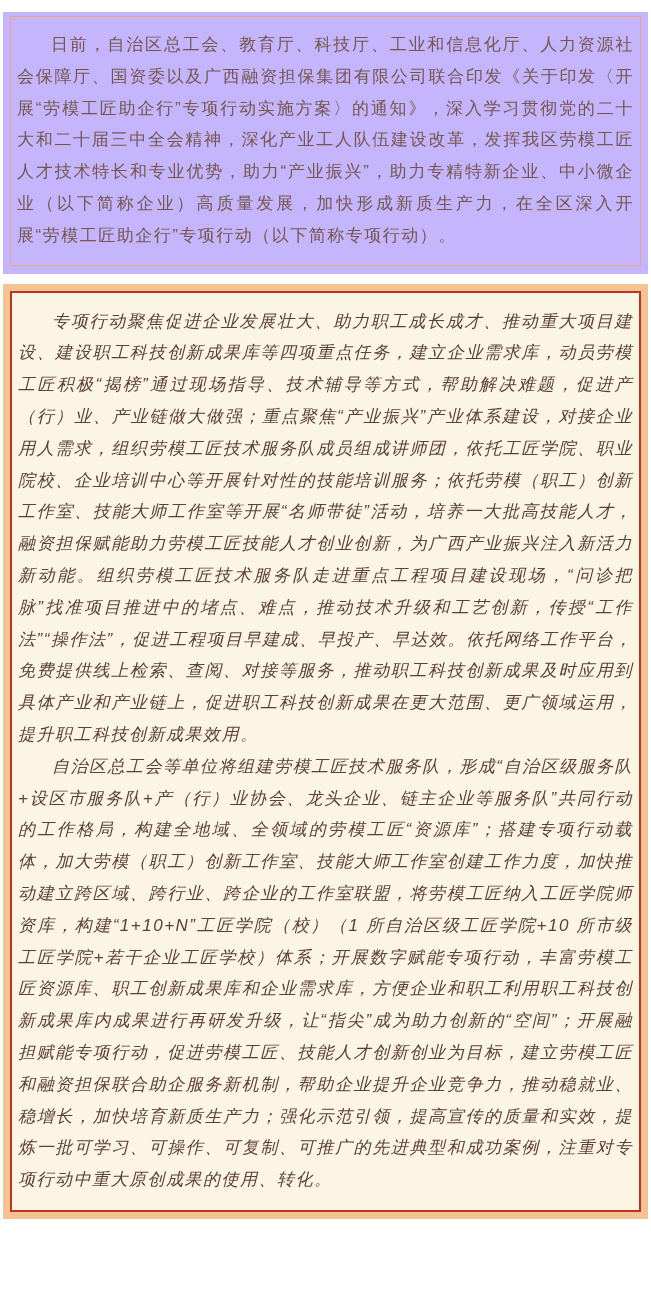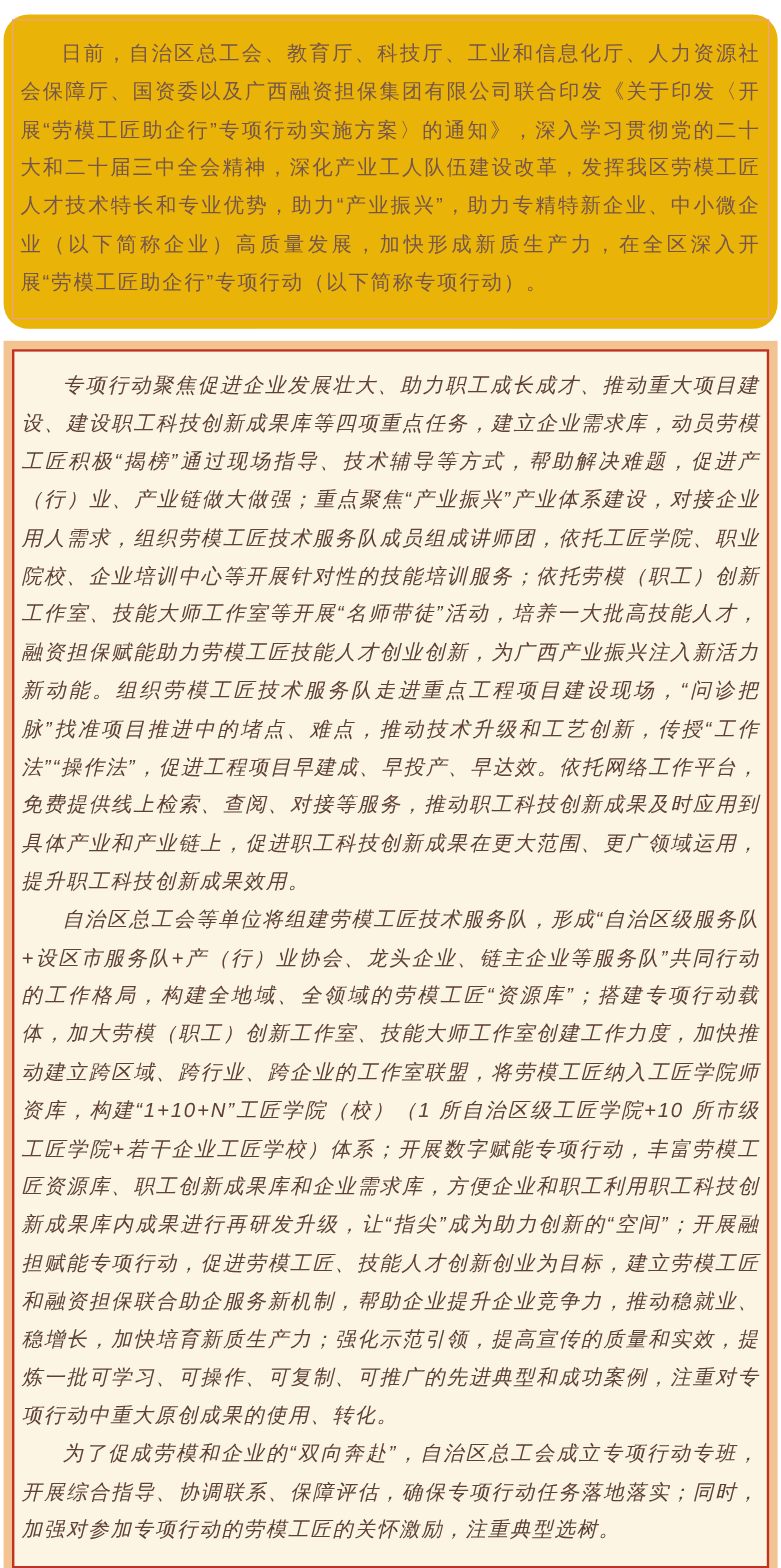--- a/index.html
+++ b/index.html
@@ -10,24 +10,23 @@
   .page {
     position:relative;
     width:651px;
     height:1307px;
     background:#ffffff;
     overflow:hidden;
   }
   
   .intro-box {
     margin:12px 3px 10px 3px;
-    background:#eab308;
+    background:#c4b5fd;
     padding:4px 7px 8px 7px;
     box-sizing:border-box;
-    border-radius:21px;
   }
   .intro-inner {
     border:1px solid #f0a189;
     padding:12px 6px 13px 6px;
   }
   
   .detail-box {
     margin:0 3px;
     background:#f3c491;
     padding:7px;
@@ -60,17 +59,16 @@
   <section class="intro-box">
     <div class="intro-inner">
       <p class="article-par">日前，自治区总工会、教育厅、科技厅、工业和信息化厅、人力资源社会保障厅、国资委以及广西融资担保集团有限公司联合印发《关于印发〈开展“劳模工匠助企行”专项行动实施方案〉的通知》，深入学习贯彻党的二十大和二十届三中全会精神，深化产业工人队伍建设改革，发挥我区劳模工匠人才技术特长和专业优势，助力“产业振兴”，助力专精特新企业、中小微企业（以下简称企业）高质量发展，加快形成新质生产力，在全区深入开展“劳模工匠助企行”专项行动（以下简称专项行动）。</p>
     </div>
   </section>
 
   <section class="detail-box">
     <div class="detail-inner">
       <p class="article-par">专项行动聚焦促进企业发展壮大、助力职工成长成才、推动重大项目建设、建设职工科技创新成果库等四项重点任务，建立企业需求库，动员劳模工匠积极“揭榜”通过现场指导、技术辅导等方式，帮助解决难题，促进产（行）业、产业链做大做强；重点聚焦“产业振兴”产业体系建设，对接企业用人需求，组织劳模工匠技术服务队成员组成讲师团，依托工匠学院、职业院校、企业培训中心等开展针对性的技能培训服务；依托劳模（职工）创新工作室、技能大师工作室等开展“名师带徒”活动，培养一大批高技能人才，融资担保赋能助力劳模工匠技能人才创业创新，为广西产业振兴注入新活力新动能。组织劳模工匠技术服务队走进重点工程项目建设现场，“问诊把脉”找准项目推进中的堵点、难点，推动技术升级和工艺创新，传授“工作法”“操作法”，促进工程项目早建成、早投产、早达效。依托网络工作平台，免费提供线上检索、查阅、对接等服务，推动职工科技创新成果及时应用到具体产业和产业链上，促进职工科技创新成果在更大范围、更广领域运用，提升职工科技创新成果效用。</p>
       <p class="article-par">自治区总工会等单位将组建劳模工匠技术服务队，形成“自治区级服务队+设区市服务队+产（行）业协会、龙头企业、链主企业等服务队”共同行动的工作格局，构建全地域、全领域的劳模工匠“资源库”；搭建专项行动载体，加大劳模（职工）创新工作室、技能大师工作室创建工作力度，加快推动建立跨区域、跨行业、跨企业的工作室联盟，将劳模工匠纳入工匠学院师资库，构建“1+10+N”工匠学院（校）（1 所自治区级工匠学院+10 所市级工匠学院+若干企业工匠学校）体系；开展数字赋能专项行动，丰富劳模工匠资源库、职工创新成果库和企业需求库，方便企业和职工利用职工科技创新成果库内成果进行再研发升级，让“指尖”成为助力创新的“空间”；开展融担赋能专项行动，促进劳模工匠、技能人才创新创业为目标，建立劳模工匠和融资担保联合助企服务新机制，帮助企业提升企业竞争力，推动稳就业、稳增长，加快培育新质生产力；强化示范引领，提高宣传的质量和实效，提炼一批可学习、可操作、可复制、可推广的先进典型和成功案例，注重对专项行动中重大原创成果的使用、转化。</p>
-      <p class="article-par">为了促成劳模和企业的“双向奔赴”，自治区总工会成立专项行动专班，开展综合指导、协调联系、保障评估，确保专项行动任务落地落实；同时，加强对参加专项行动的劳模工匠的关怀激励，注重典型选树。</p>
     </div>
   </section>
 
 </div>
 
 </body></html>

